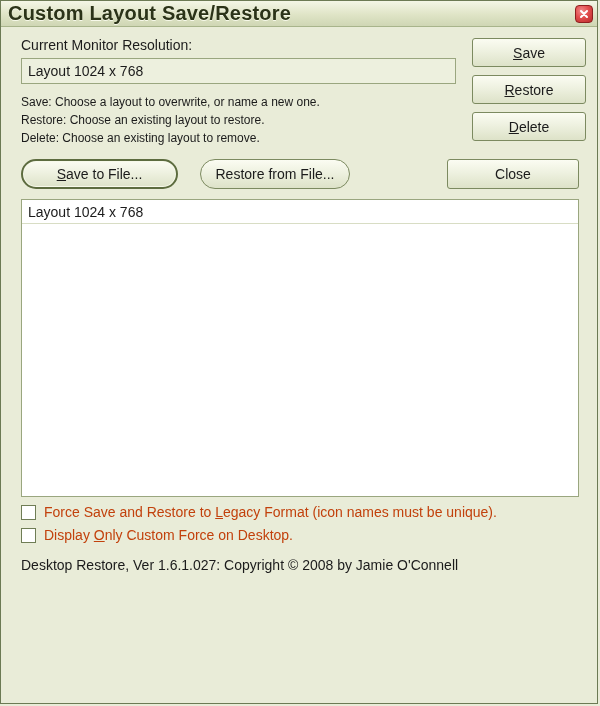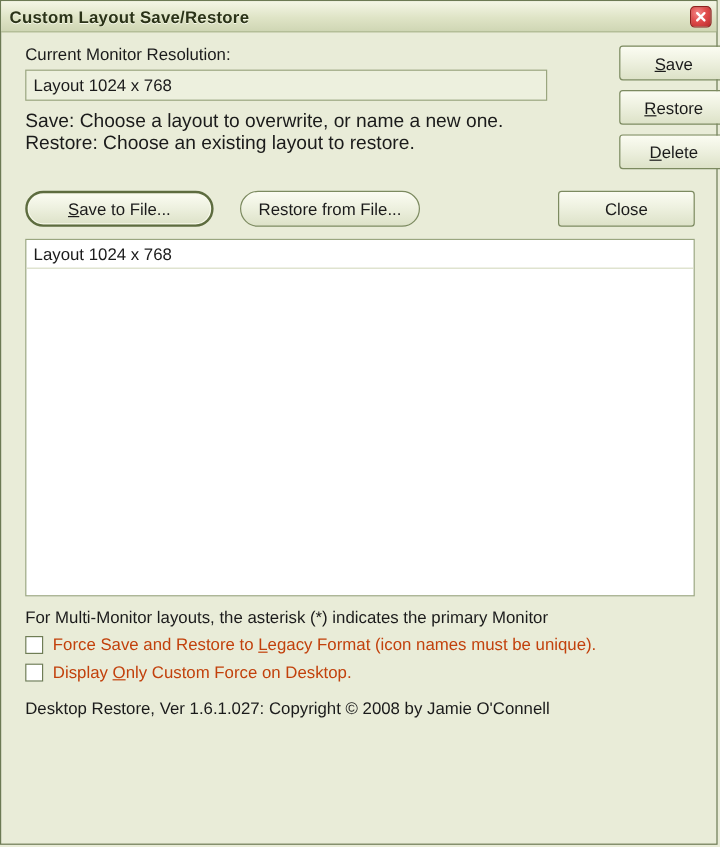--- a/index.html
+++ b/index.html
@@ -30,21 +30,21 @@
     height: 26px;
     background: linear-gradient(to bottom, #f4f6e6 0%, #dfe4c6 55%, #cfd6b4 100%);
     border-bottom: 1px solid #a8b48b;
     display: flex;
     align-items: center;
     padding: 0 4px 0 7px;
     box-sizing: border-box;
   }
   .title-text {
     flex: 1 1 auto;
-    font-size: 14px;
+    font-size: 20px;
     font-weight: bold;
     color: #2b3318;
     letter-spacing: 0.2px;
     text-shadow: 0 1px 0 #f7f9ea;
     white-space: nowrap;
     overflow: hidden;
   }
   .close-btn {
     width: 18px;
     height: 18px;
@@ -69,21 +69,20 @@
 
   .label-line {
     font-size: 14px;
     color: #1b1b1b;
     margin-bottom: 5px;
   }
 
   .top-row {
     display: flex;
     align-items: flex-start;
-    gap: 44px;
   }
   .left-col {
     width: 435px;
     flex: 0 0 435px;
   }
   .right-col {
     flex: 1 1 auto;
     padding-left: 16px;
     padding-top: 1px;
   }
@@ -96,27 +95,27 @@
     align-items: center;
     padding: 0 6px;
     box-sizing: border-box;
     color: #1b1b1b;
     font-size: 14px;
   }
 
   .help-text {
     margin-top: 9px;
     line-height: 18px;
-    font-size: 16px;
+    font-size: 12px;
   }
 
   
   .btn {
     display: block;
-    width: 91px;
+    width: 114px;
     height: 29px;
     margin-bottom: 8px;
     background: linear-gradient(to bottom, #fbfcf2 0%, #eef1e0 45%, #dde2c8 100%);
     border: 1px solid #7c8a60;
     border-radius: 3px;
     font-family: "Liberation Sans", sans-serif;
     font-size: 14px;
     color: #1b1b1b;
     cursor: pointer;
     box-sizing: border-box;
@@ -145,21 +144,21 @@
     box-shadow: inset 0 0 0 1px #f7f9ea;
   }
   .btn-restore-file {
     margin-left: 22px;
     width: 150px;
   }
   .btn-close-wrap {
     margin-left: auto;
   }
   .btn-close {
-    width: 114px;
+    width: 132px;
     height: 30px;
     background: linear-gradient(to bottom, #fbfcf2 0%, #eef1e0 45%, #dde2c8 100%);
     border: 1px solid #7c8a60;
     border-radius: 3px;
     font-family: "Liberation Sans", sans-serif;
     font-size: 14px;
     color: #1b1b1b;
     cursor: pointer;
     box-sizing: border-box;
   }
@@ -244,20 +243,21 @@
 
     <div class="top-row">
       <div class="left-col">
         <div class="label-line">Current Monitor Resolution:</div>
         <div class="res-box">
           <span>Layout 1024 x 768</span>
         </div>
         <div class="help-text">
           <div>Save: Choose a layout to overwrite, or name a new one.</div>
           <div>Restore: Choose an existing layout to restore.</div>
+          <div>Delete: Choose an existing layout to remove.</div>
         </div>
       </div>
 
       <div class="right-col">
         <button class="btn">
           <span style="text-decoration:underline">S</span><span>ave</span>
         </button>
         <button class="btn">
           <span style="text-decoration:underline">R</span><span>estore</span>
         </button>
@@ -274,21 +274,20 @@
       <button class="btn-file btn-restore-file">Restore from File...</button>
       <div class="btn-close-wrap">
         <button class="btn-close">Close</button>
       </div>
     </div>
 
     <div class="listbox">
       <div class="list-item">Layout 1024 x 768</div>
     </div>
 
-    <div class="note">For Multi-Monitor layouts, the asterisk (*) indicates the primary Monitor</div>
 
     <div class="check-row">
       <div class="checkbox"></div>
       <div class="check-label">
         <span>Force Save and Restore to </span><u>L</u><span>egacy Format (icon names must be unique).</span>
       </div>
     </div>
 
 
     <div class="check-row">

